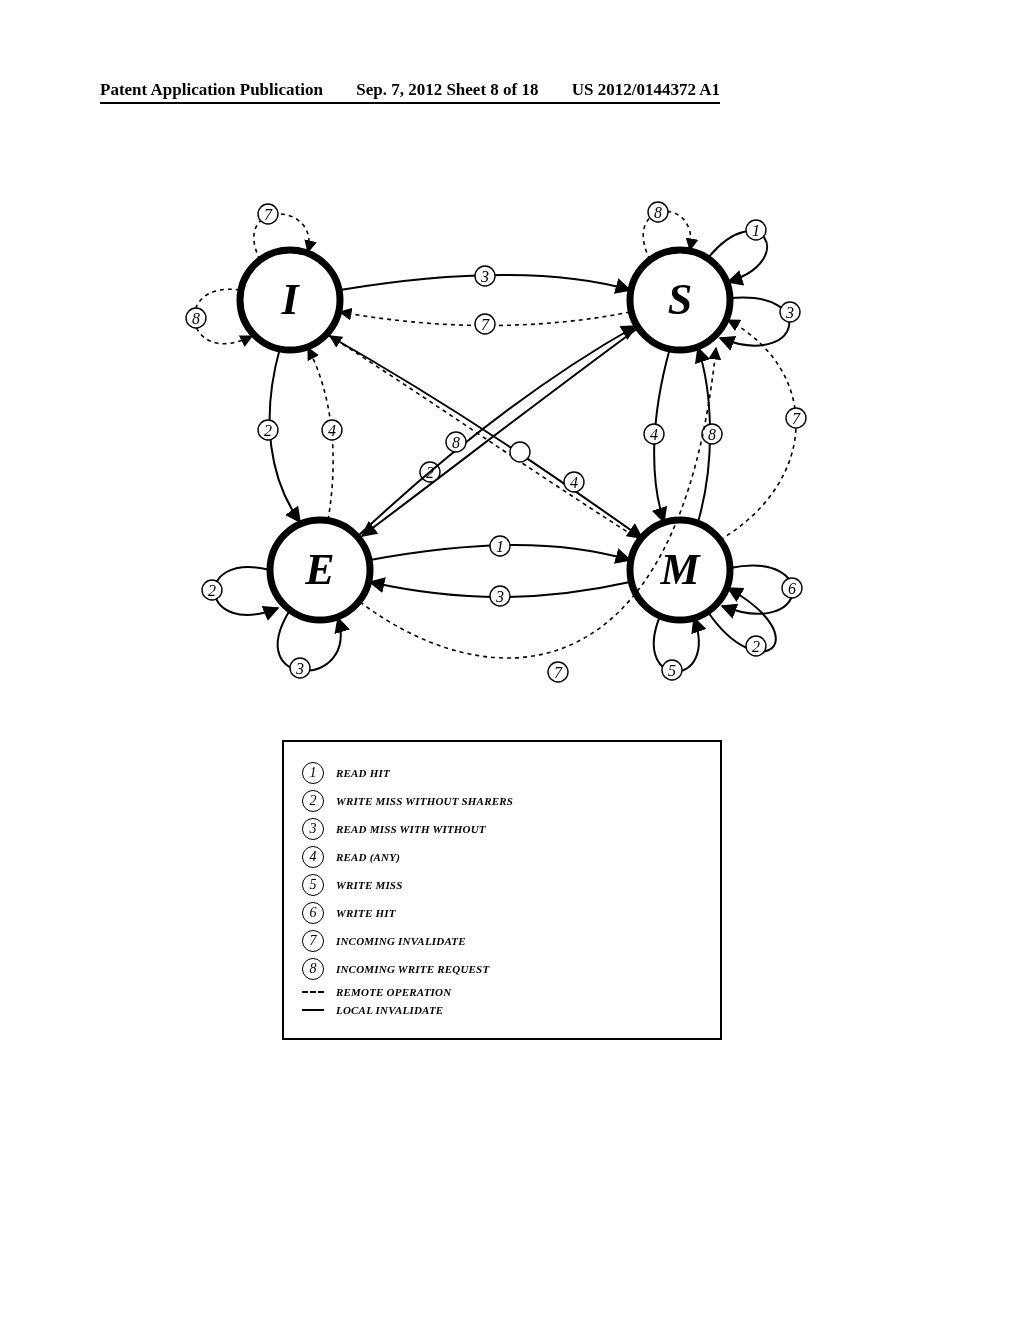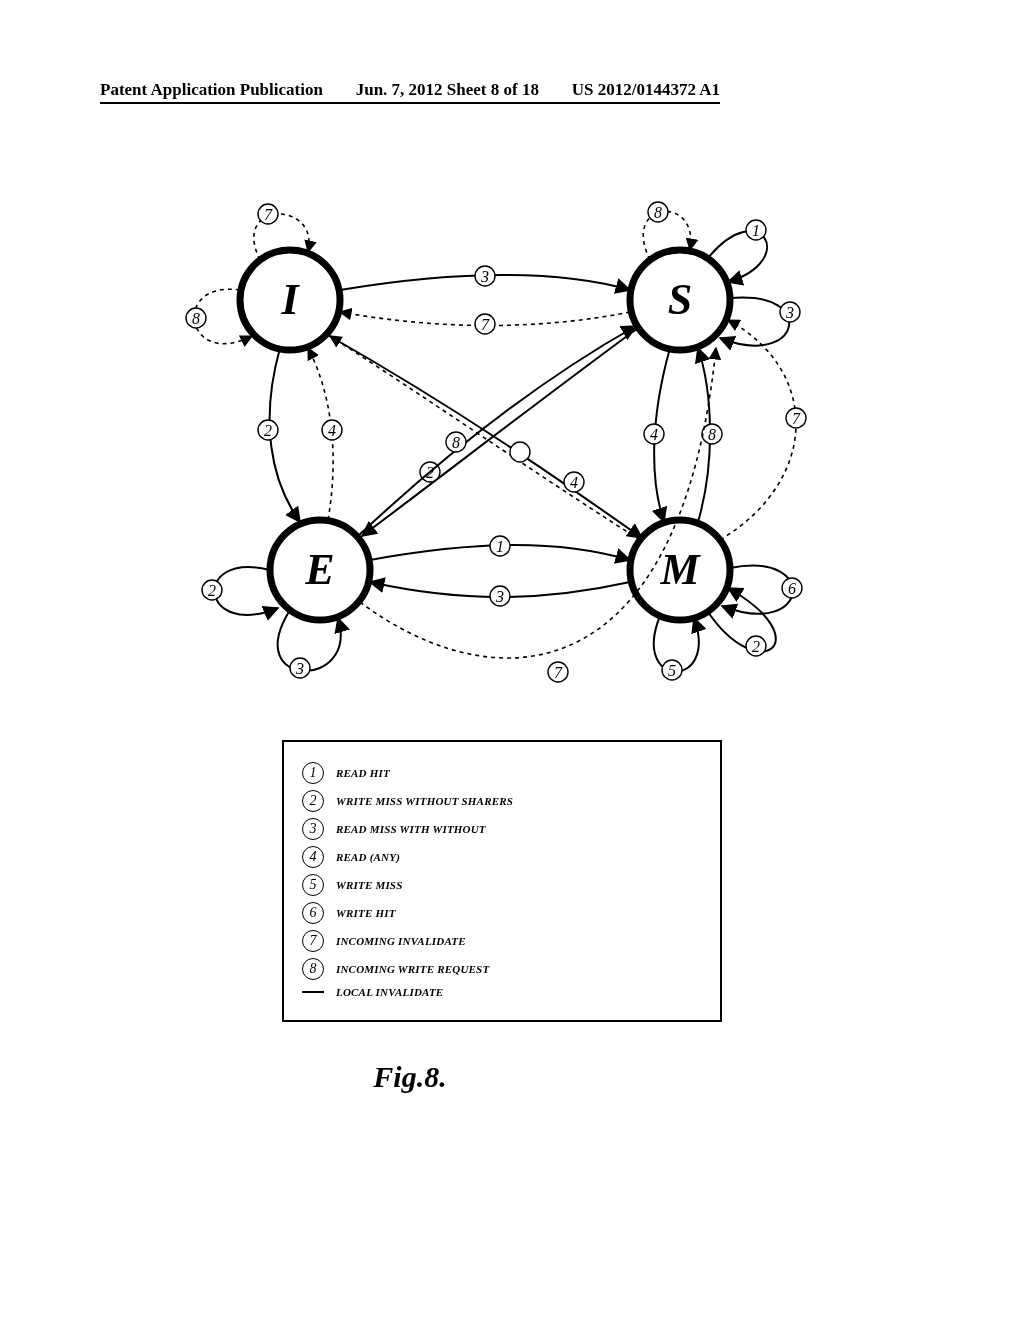--- a/index.html
+++ b/index.html
@@ -110,21 +110,21 @@
     font-family: "Times New Roman", serif;
   }
 </style>
 </head>
 <body>
 
 <div class="page">
 
   <div class="hdr">
     <span>Patent Application Publication</span>
-    <span>Jun. 7, 2012  Sheet 8 of 18</span>
+    <span>Sep. 7, 2012  Sheet 8 of 18</span>
     <span>US 2012/0144372 A1</span>
   </div>
   <div class="rule"></div>
 
   <div class="diagram">
     <svg width="680" height="480" viewBox="0 0 680 480">
       <defs>
         <marker id="ah" viewBox="0 0 10 10" refX="9" refY="5" markerWidth="8" markerHeight="8" orient="auto-start-reverse">
           <path d="M0,0 L10,5 L0,10 z" fill="#000"></path>
         </marker>
@@ -272,19 +272,22 @@
     </div>
     <div class="legend-row">
       <span class="legend-num">7</span>
       <span class="legend-text">INCOMING INVALIDATE</span>
     </div>
     <div class="legend-row">
       <span class="legend-num">8</span>
       <span class="legend-text">INCOMING WRITE REQUEST</span>
     </div>
     <div class="legend-row">
+      <span class="legend-line dash"></span>
+      <span class="legend-text">REMOTE OPERATION</span>
+    </div>
+    <div class="legend-row">
       <span class="legend-line"></span>
       <span class="legend-text">LOCAL INVALIDATE</span>
     </div>
   </div>
 
-  <div class="fig">Fig.8.</div>
 </div>
 
 </body></html>

